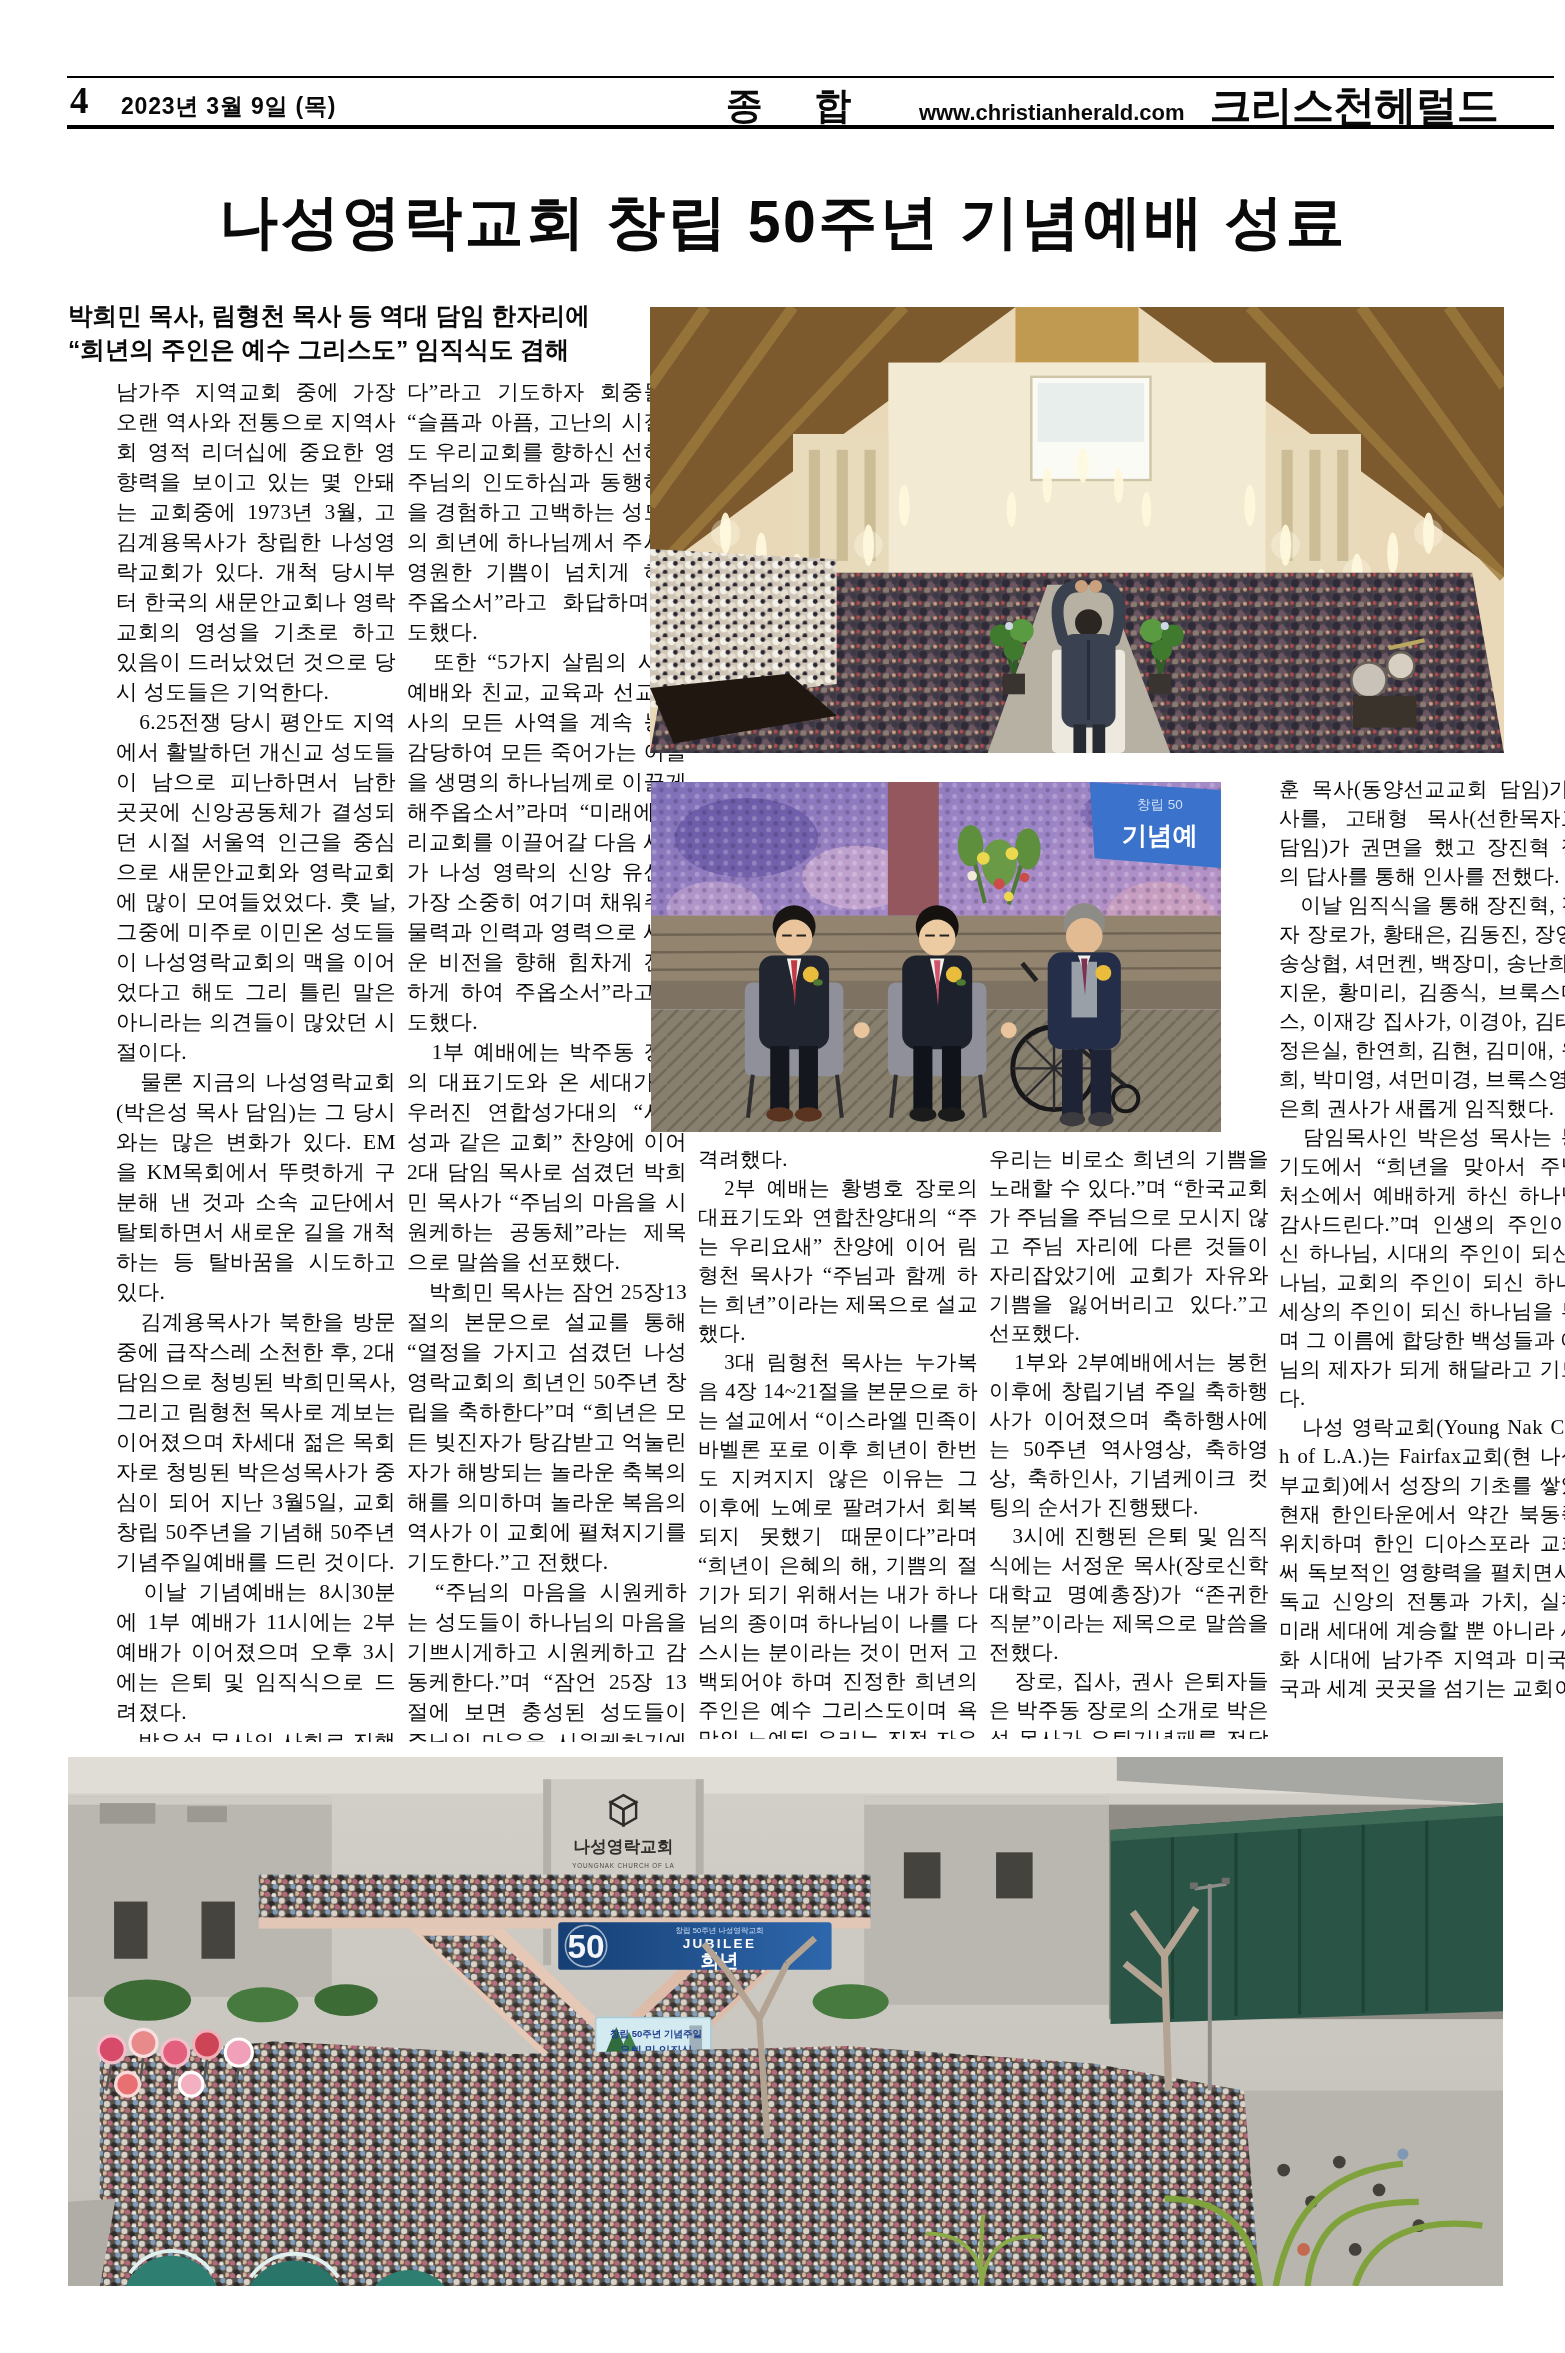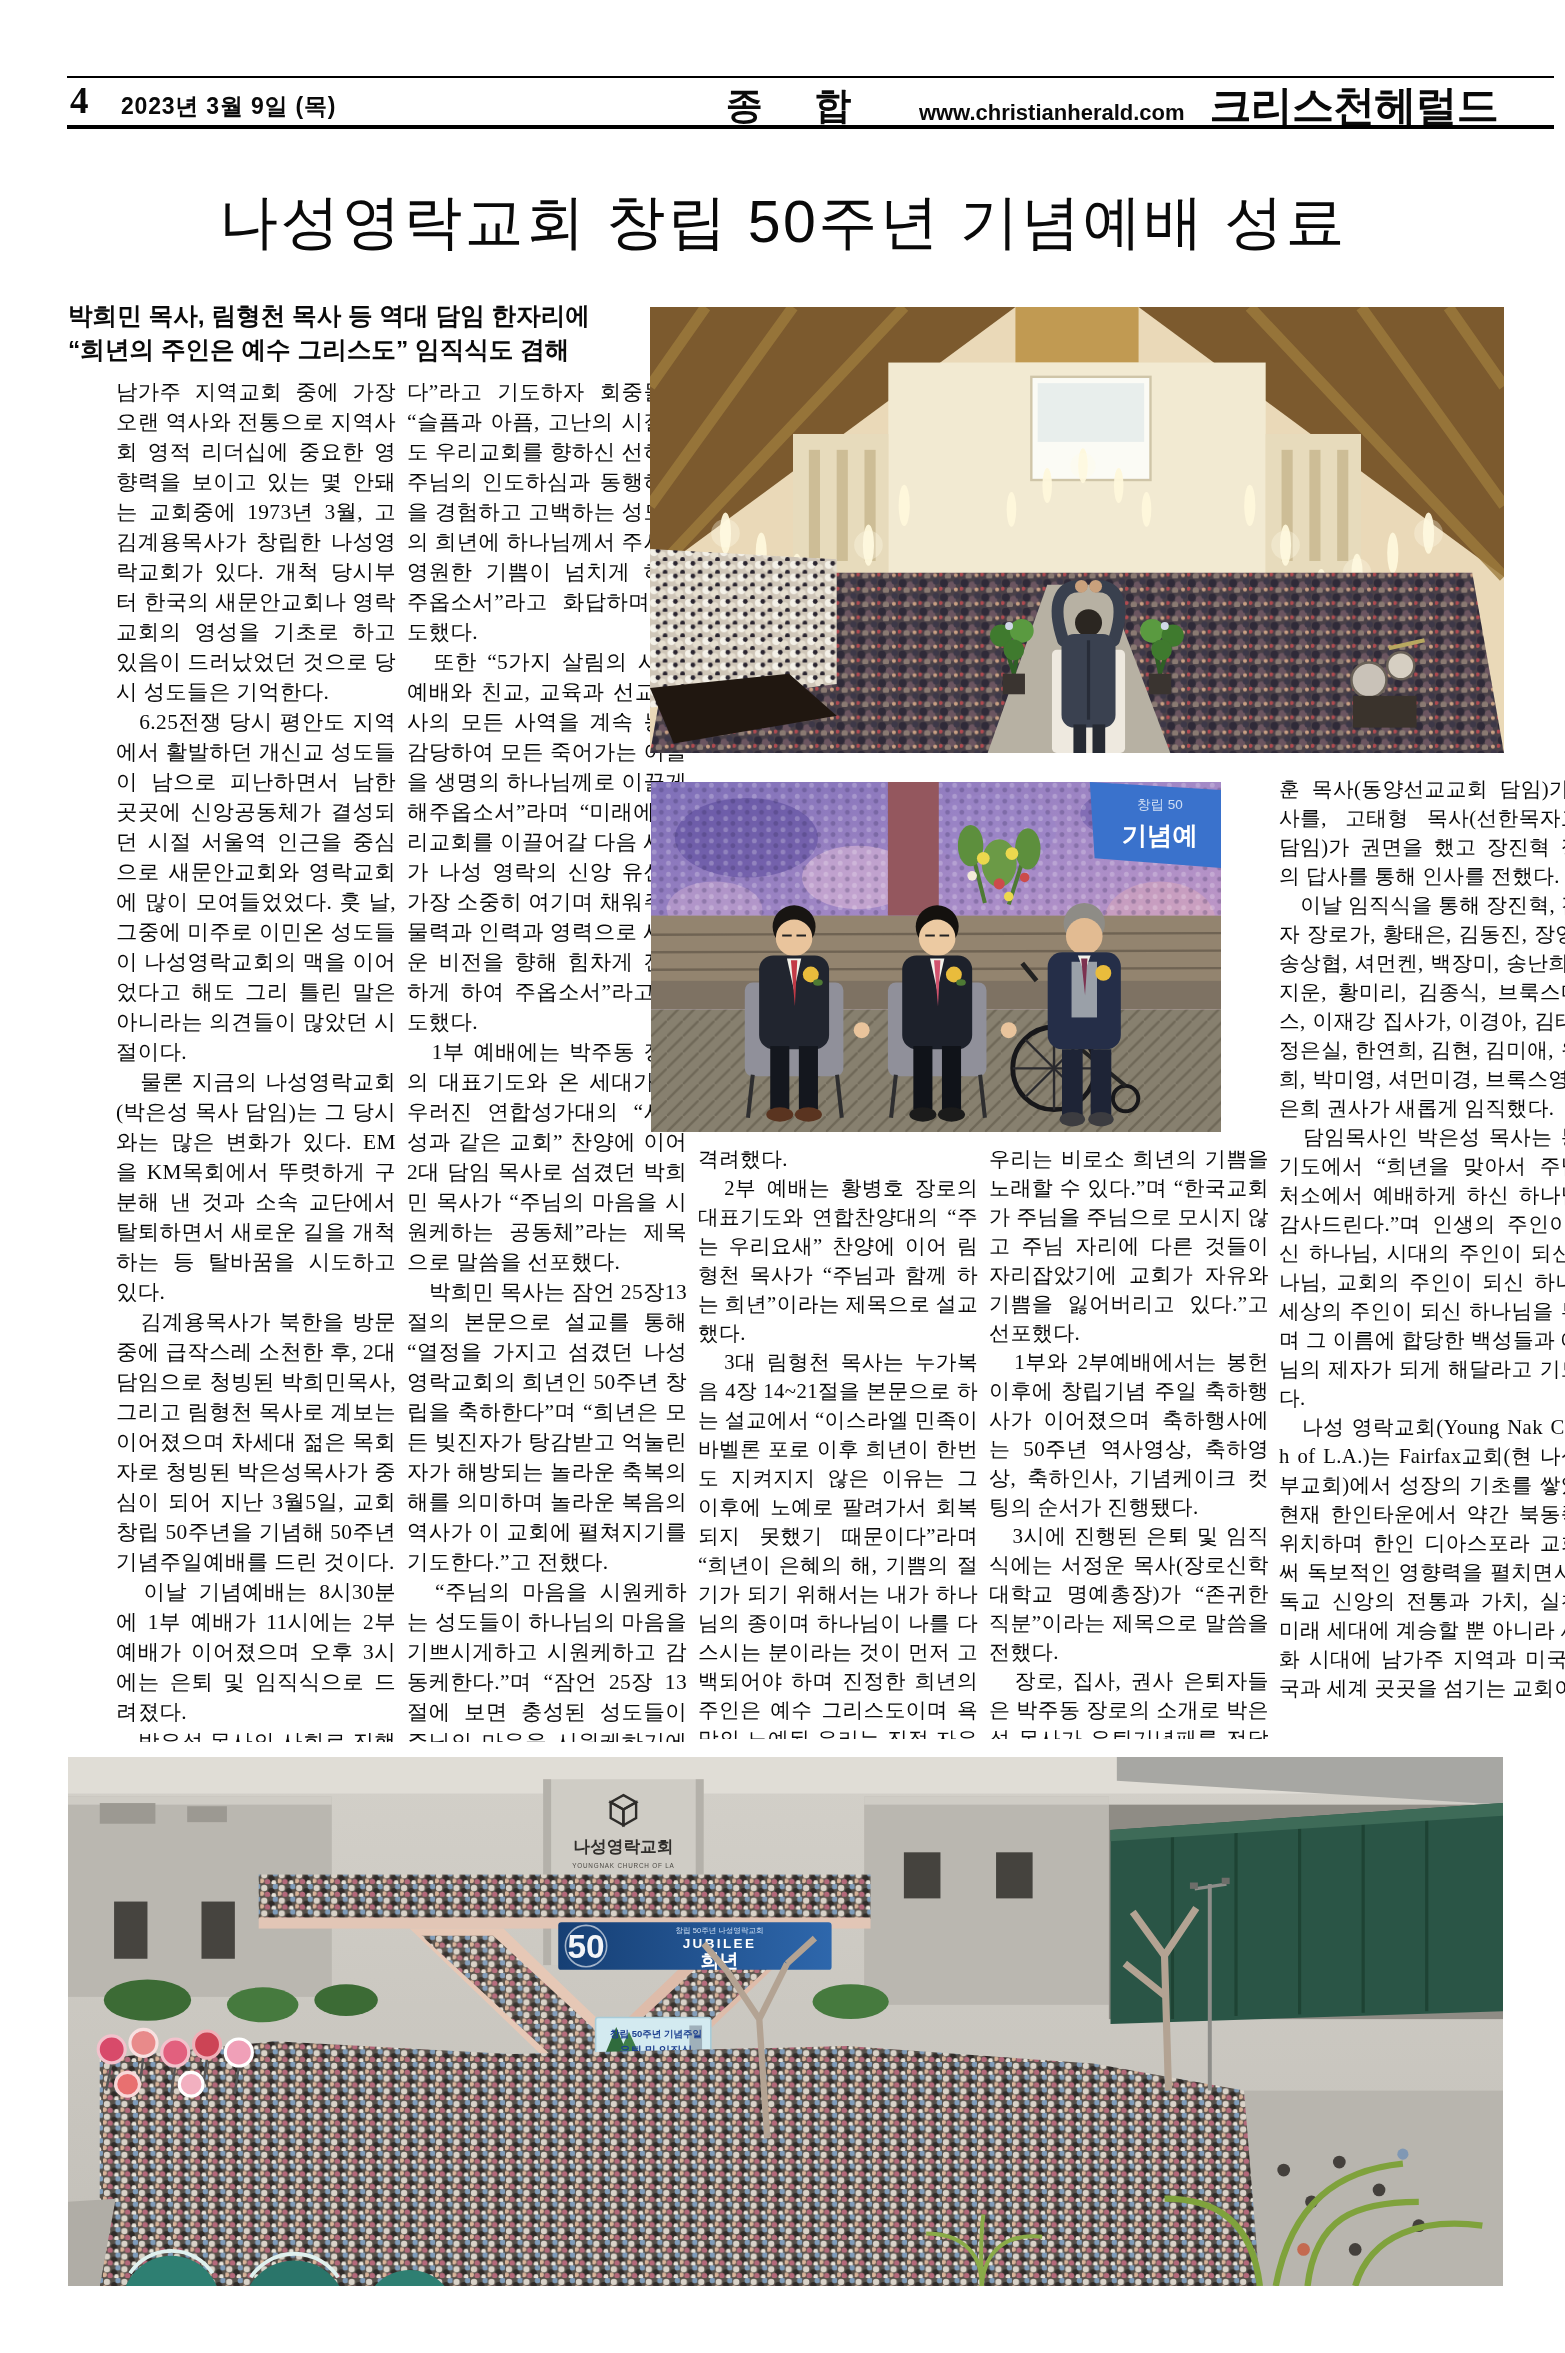--- a/index.html
+++ b/index.html
@@ -14,21 +14,21 @@
   .rule-thin{left:67px;top:76px;width:1487px;height:1.6px;background:#000;}
   .rule-thick{left:67px;top:125px;width:1487px;height:4px;background:#000;}
   .pageno{left:70px;top:79px;font-size:37px;font-weight:bold;}
   .date{left:121px;top:91px;font-size:23px;font-weight:bold;letter-spacing:0.8px;}
   .section{left:0;right:0;top:81px;text-align:center;font-size:37px;font-weight:900;letter-spacing:20.7px;text-indent:20.7px;margin-left:11px;}
   .masthead-wrap{right:68px;top:78px;display:flex;align-items:baseline;gap:25px;}
   .site{font-size:22px;font-weight:bold;}
   .masthead{font-size:42px;font-weight:900;letter-spacing:-0.8px;}
 
   
-  .headline{left:0;right:0;top:183px;text-align:center;font-size:59px;font-weight:400;letter-spacing:2.4px;}
+  .headline{left:0;right:0;top:183px;text-align:center;font-size:59px;font-weight:700;letter-spacing:2.4px;}
   .subhead{left:68px;top:299px;font-size:24.6px;font-weight:bold;line-height:34px;}
 
   
   .col{
     white-space:pre-line; text-align:justify; word-break:break-all;
     overflow:hidden; letter-spacing:0.4px;margin-left:48px;
   }
   .c1{left:68px;  top:377px;  width:280px; height:1365px; font-size:21.4px; line-height:30px;}
   .c2{left:359px; top:377px;  width:280px; height:1365px; font-size:21.4px; line-height:30px;}
   .c3{left:650px; top:1145px; width:280px; height:594px;  font-size:20.7px; line-height:29px;}

